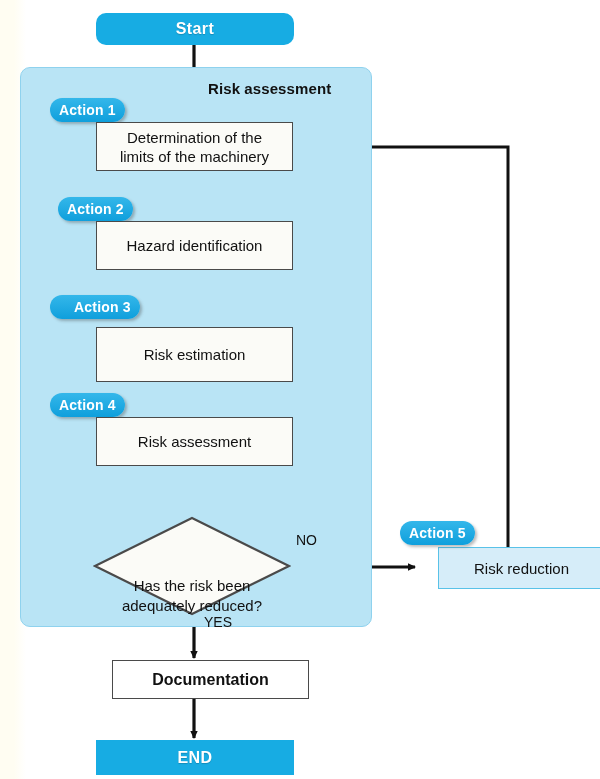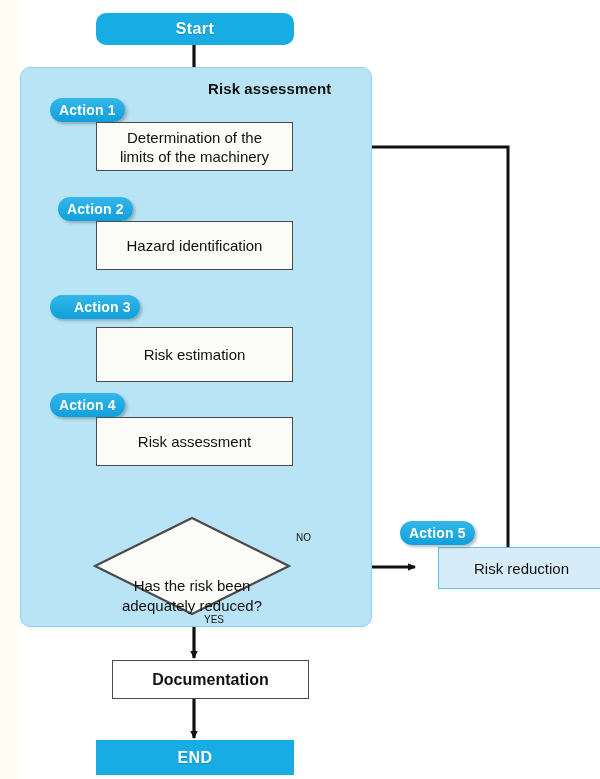--- a/index.html
+++ b/index.html
@@ -145,21 +145,21 @@
   }
   .b1 { left: 50px; top: 98px; }
   .b2 { left: 50px; top: 197px; margin-left: 8px; }
   .b3 { left: 50px; top: 295px; padding-left: 24px; }
   .b4 { left: 50px; top: 393px; }
   .b5 { left: 400px; top: 521px; }
 
   
   .edge-label {
     position: absolute;
-    font-size: 10px;
+    font-size: 14px;
     color: #111111;
     white-space: nowrap;
   }
   .lbl-no  { left: 296px; top: 532px; }
   .lbl-yes { left: 204px; top: 614px; }
 </style>
 </head>
 <body>
 
 <div id="canvas">

